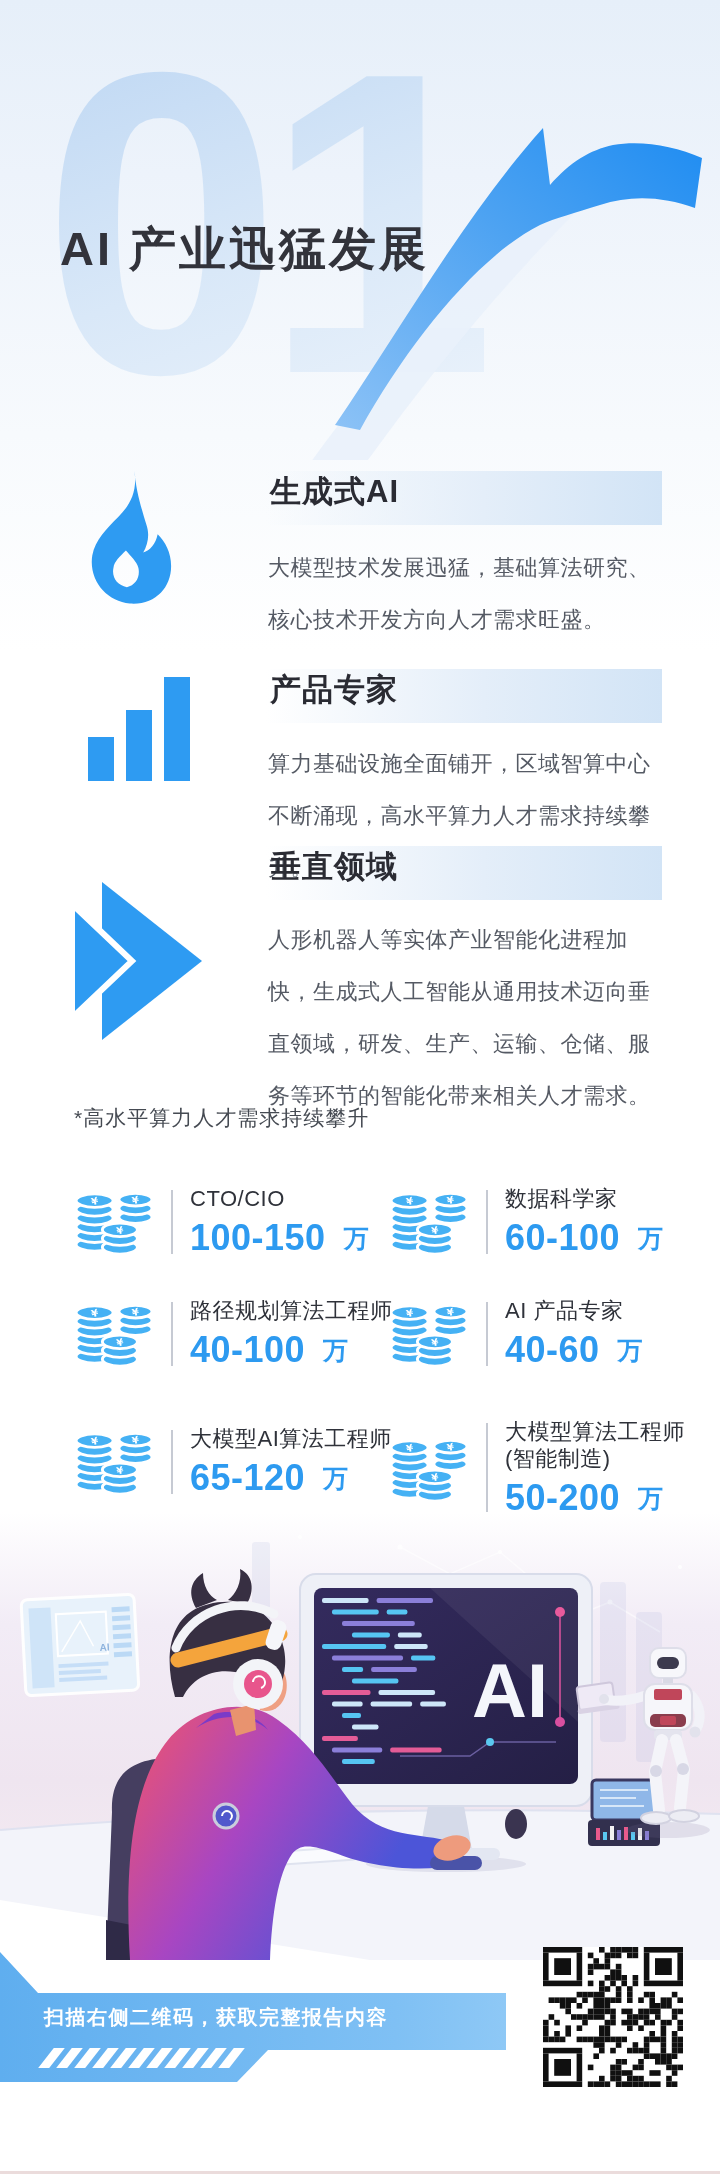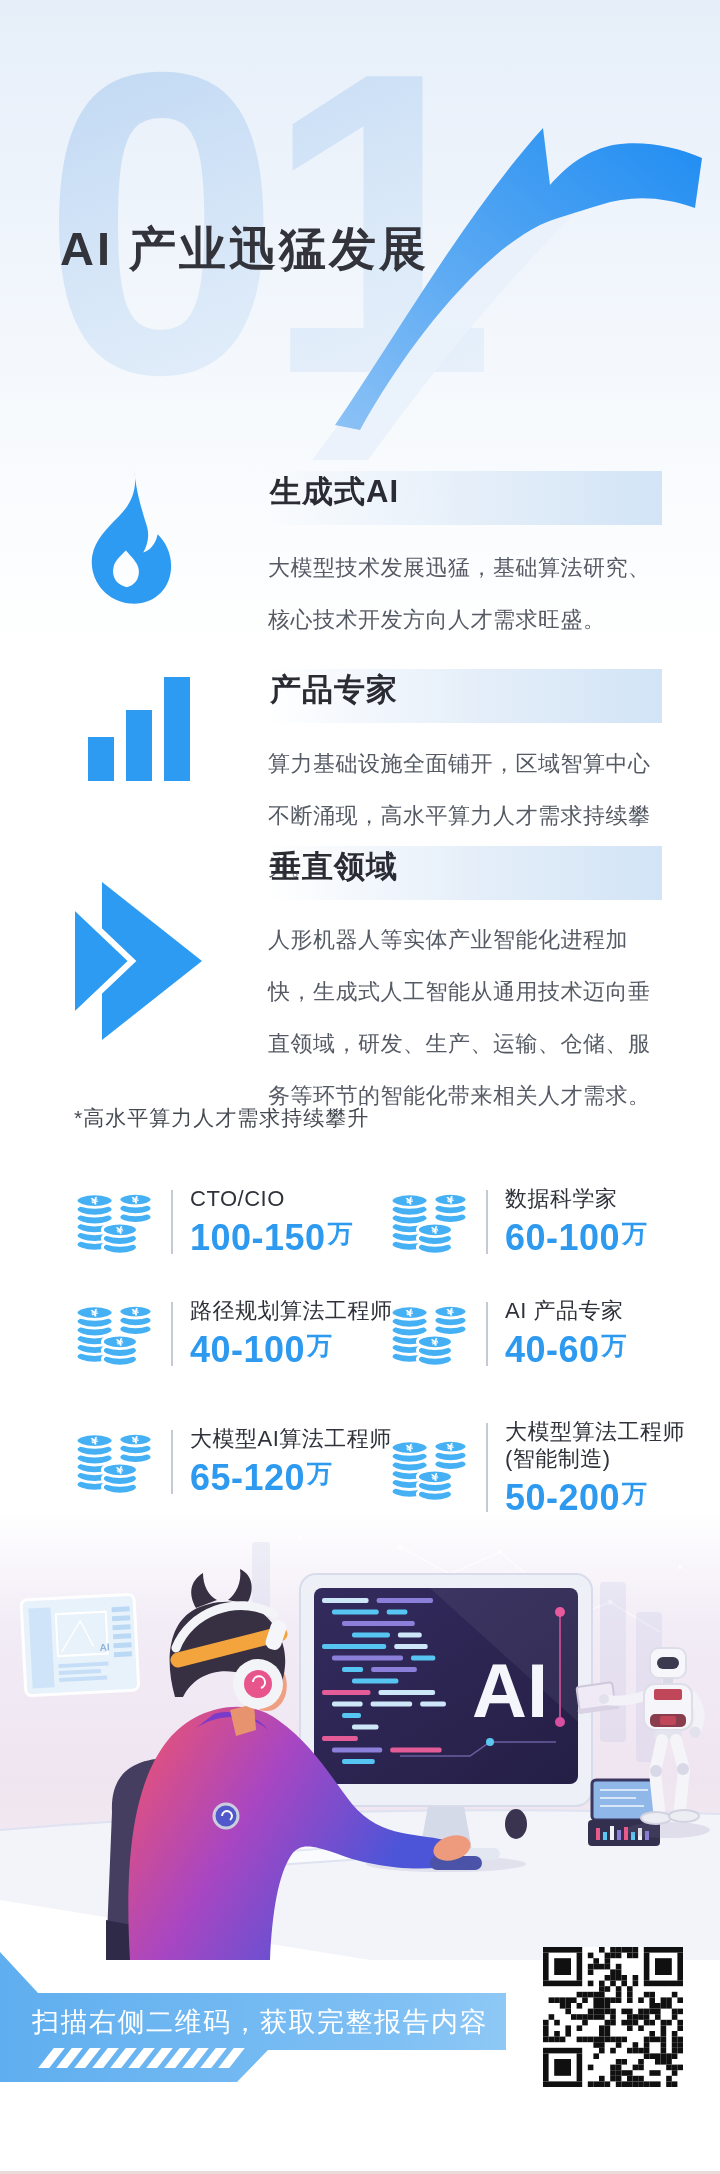--- a/index.html
+++ b/index.html
@@ -33,34 +33,34 @@
   .section-body{
     position:absolute;left:268px;width:398px;
     font-size:22px;line-height:52px;color:#555A64;letter-spacing:.5px;
   }
   
   .salary-note{position:absolute;left:74px;top:1104px;font-size:21px;color:#454A52;letter-spacing:1px;}
   .sal-item{position:absolute;display:flex;align-items:center;}
   .sal-icon{flex:0 0 auto;}
   .sal-divider{width:2px;height:64px;background:#C6CAD3;margin:0 17px 0 14px;}
   .sal-role{font-size:22px;color:#2F323A;letter-spacing:.5px;line-height:27px;}
-  .sal-amount{display:flex;align-items:flex-start;margin-top:5px;}
+  .sal-amount{display:flex;align-items:center;margin-top:5px;gap:16px;}
   .sal-amount .amt{font-size:36px;font-weight:800;color:#2D9AF0;letter-spacing:.5px;}
   .sal-amount .amt-unit{font-size:25px;font-weight:800;color:#2D9AF0;margin-left:2px;}
   
   .scene{position:absolute;left:0;top:1512px;width:720px;height:448px;z-index:0;}
   
   .banner{
     position:absolute;left:0;top:1950px;width:720px;height:134px;z-index:3;
     background:linear-gradient(90deg,#5FAEEF 0%,#7FC0F4 55%,#ABD8F9 100%);
     clip-path:polygon(0px 2px,38px 43px,506px 43px,506px 100px,268px 100px,237px 132px,0px 132px);
   }
   .banner-text{
-    position:absolute;left:32px;top:54px;
-    font-size:27px;font-weight:400;color:#FFFFFF;letter-spacing:1.5px;
+    position:absolute;left:44px;top:54px;
+    font-size:20px;font-weight:700;color:#FFFFFF;letter-spacing:1.5px;
   }
   .stripes{position:absolute;left:46px;top:98px;display:flex;}
   .stripe{width:11px;height:20px;background:#FFFFFF;transform:skewX(-38deg);margin-right:7px;}
   .qr-box{position:absolute;left:543px;top:1947px;width:140px;height:140px;background:#ffffff;z-index:4;}
 </style>
 </head>
 <body>
 
 <div class="poster">
 

